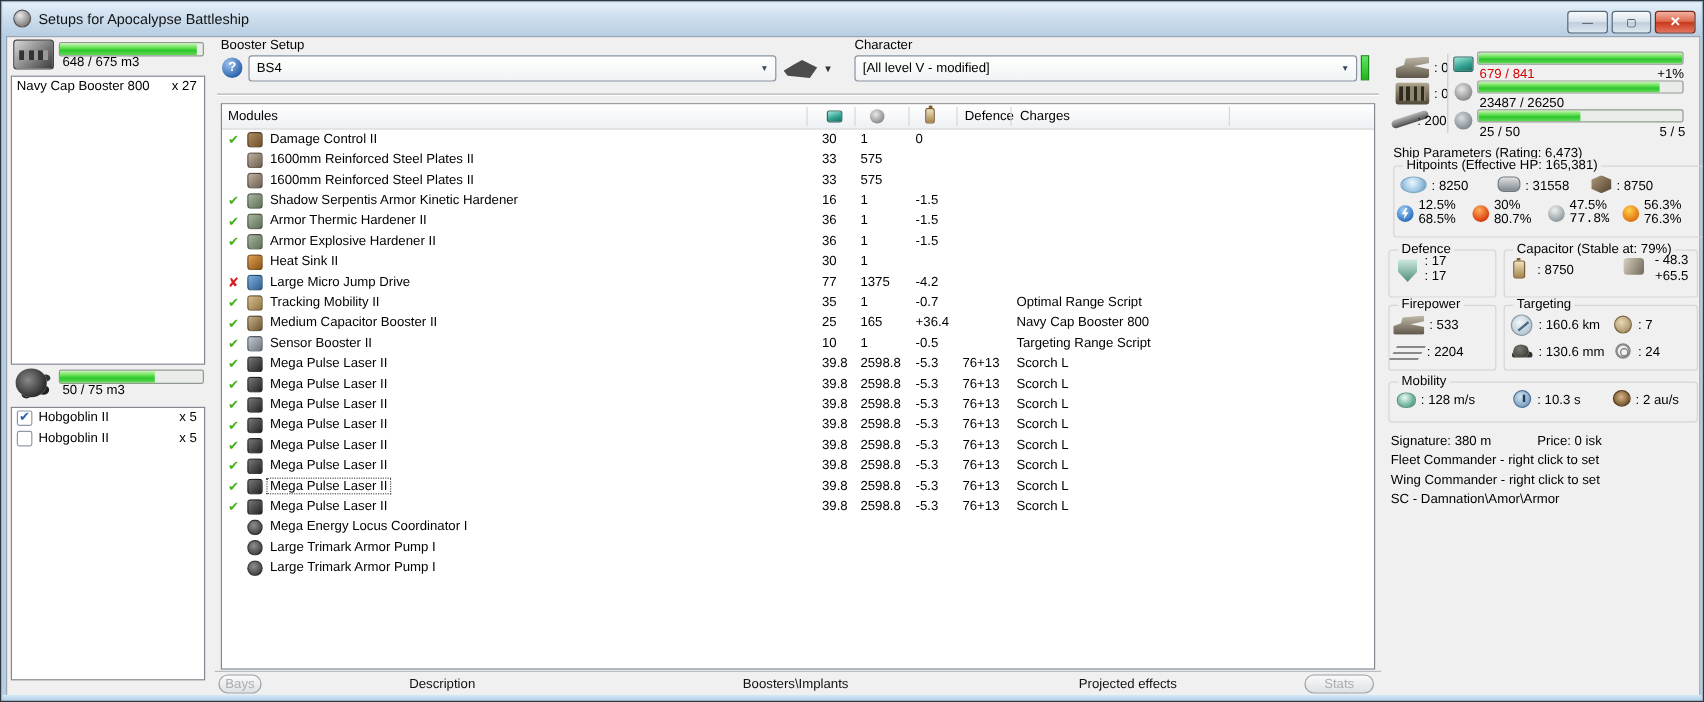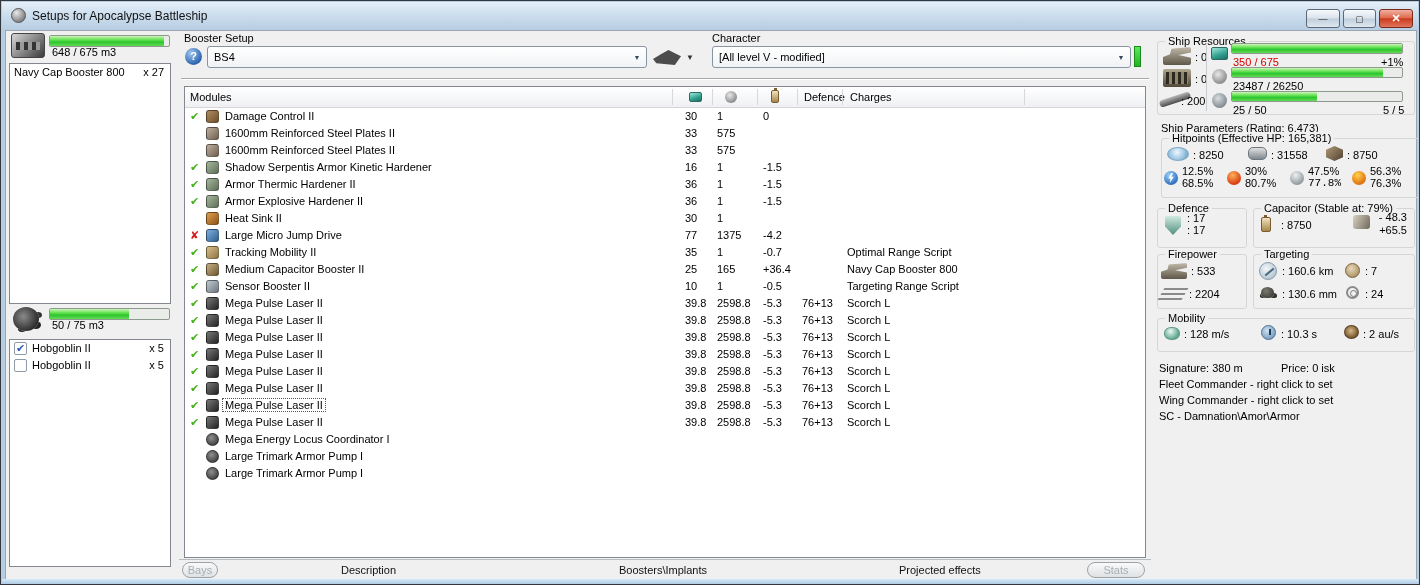--- a/index.html
+++ b/index.html
@@ -404,36 +404,33 @@
           <span class="mi mi-rig"></span>
           <span class="mname">Large Trimark Armor Pump I</span>
         </div>
         <div class="mrow">
           <span class="mi mi-rig"></span>
           <span class="mname">Large Trimark Armor Pump I</span>
         </div>
       </div>
   </div>
 
-  <div class="group" style="left:1156px; top:40px; width:258px; height:74px;">
-    <span class="glabel">Ship Resources</span>
-  </div>
   <span class="ric ric-turret" style="left:1162px; top:46px; width:28px; height:18px;"></span>
   <span class="stat" style="left:1194px; top:50px;">: 0</span>
   <span class="ric ric-launcher" style="left:1162px; top:68px; width:28px; height:18px;"></span>
   <span class="stat" style="left:1194px; top:72px;">: 0</span>
   <span class="ric ric-gun" style="left:1158px; top:95px; width:32px;"></span>
   <span class="stat" style="left:1180px; top:94px;">: 200</span>
   <div class="vline" style="left:1205px; top:44px; height:66px;"></div>
 
   <span class="ic-cpu" style="left:1210px; top:46px; width:17px; height:13px;"></span>
   <div class="pbar" style="left:1230px; top:42px; width:172px; height:11px;">
     <div class="fill" style="width: 100%;"></div>
   </div>
-  <span class="stat red" style="left:1232px; top:55px;">350 / 675</span>
+  <span class="stat red" style="left:1232px; top:55px;">679 / 841</span>
   <span class="stat" style="left:1380px; top:55px;">+1%</span>
 
   <span class="ic-pg" style="left:1211px; top:68px; width:15px; height:15px;"></span>
   <div class="pbar" style="left:1230px; top:66px; width:172px; height:11px;">
     <div class="fill" style="width: 89%;"></div>
   </div>
   <span class="stat" style="left:1232px; top:79px;">23487 / 26250</span>
 
   <span class="ic-cal" style="left:1211px; top:92px; width:15px; height:15px;"></span>
   <div class="pbar" style="left:1230px; top:90px; width:172px; height:11px;">

